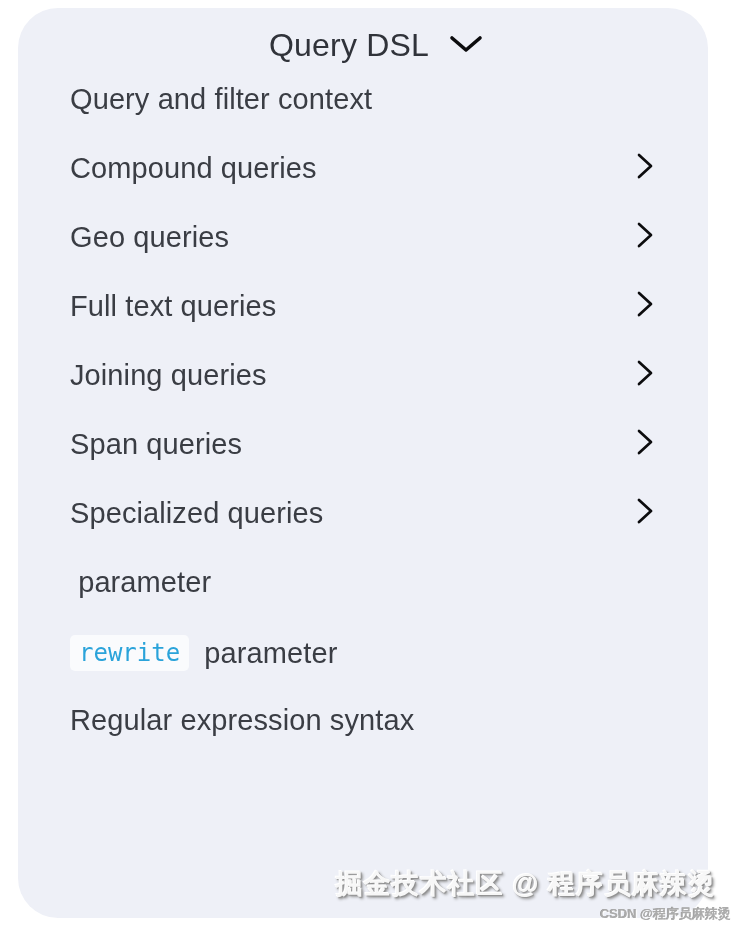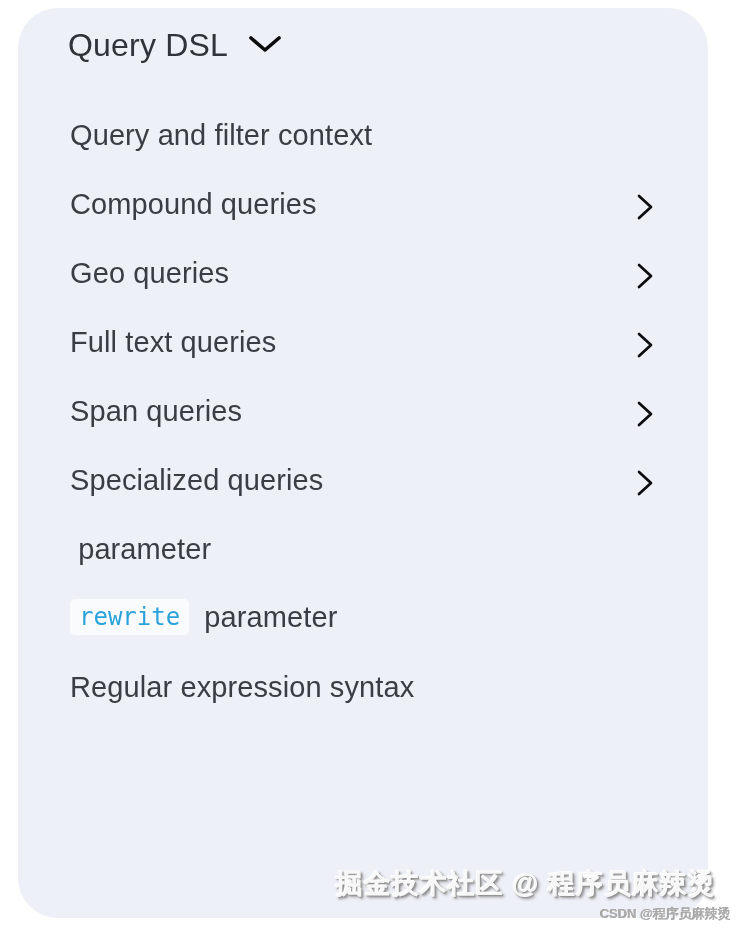--- a/index.html
+++ b/index.html
@@ -23,41 +23,41 @@
   .panel {
     position: absolute;
     left: 18px; top: 8px;
     width: 690px; height: 910px;
     background: var(--panel-bg);
     border-radius: 40px;
   }
   .panel-header {
     display: flex;
     align-items: center;
-    justify-content: flex-start;
+    justify-content: center;
     padding: 16px 24px 0 50px;
     height: 58px;
     gap: 20px;
   }
   .panel-title {
     font-size: 32px;
     line-height: 42px;
     color: var(--title-color);
     letter-spacing: 0.2px;
   }
   .chev-down { display: block; }
   .nav-list {
     list-style: none;
     margin: 17px 0 0 0;
     padding: 0;
   }
   .nav-item {
     height: 69px;
     display: flex;
-    align-items: flex-end;
+    align-items: flex-start;
     justify-content: space-between;
     padding: 0 54px 0 52px;
     cursor: pointer;
   }
   .item-label, .item-suffix {
     font-size: 29px;
     color: var(--item-color);
     letter-spacing: 0.1px;
     white-space: pre;
   }
@@ -135,20 +135,29 @@
     <span class="item-text-wrap">
       <span class="item-label">Full text queries</span>
 
     </span>
     <svg class="chev-right" width="18" height="28" viewBox="0 0 18 28">
       <polyline points="3,3 15,14 3,25" fill="none" stroke="#0c0c0e" stroke-width="2.7" stroke-linecap="round" stroke-linejoin="round"></polyline>
     </svg>
   </li>
       <li class="nav-item">
     <span class="item-text-wrap">
+      <span class="item-label">Joining queries</span>
+
+    </span>
+    <svg class="chev-right" width="18" height="28" viewBox="0 0 18 28">
+      <polyline points="3,3 15,14 3,25" fill="none" stroke="#0c0c0e" stroke-width="2.7" stroke-linecap="round" stroke-linejoin="round"></polyline>
+    </svg>
+  </li>
+      <li class="nav-item">
+    <span class="item-text-wrap">
       <span class="item-label">Span queries</span>
 
     </span>
     <svg class="chev-right" width="18" height="28" viewBox="0 0 18 28">
       <polyline points="3,3 15,14 3,25" fill="none" stroke="#0c0c0e" stroke-width="2.7" stroke-linecap="round" stroke-linejoin="round"></polyline>
     </svg>
   </li>
       <li class="nav-item">
     <span class="item-text-wrap">
       <span class="item-label">Specialized queries</span>

